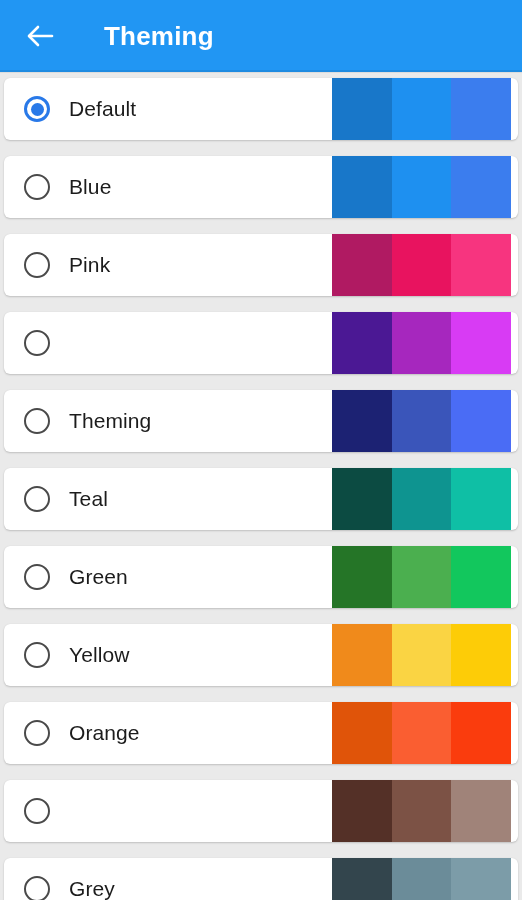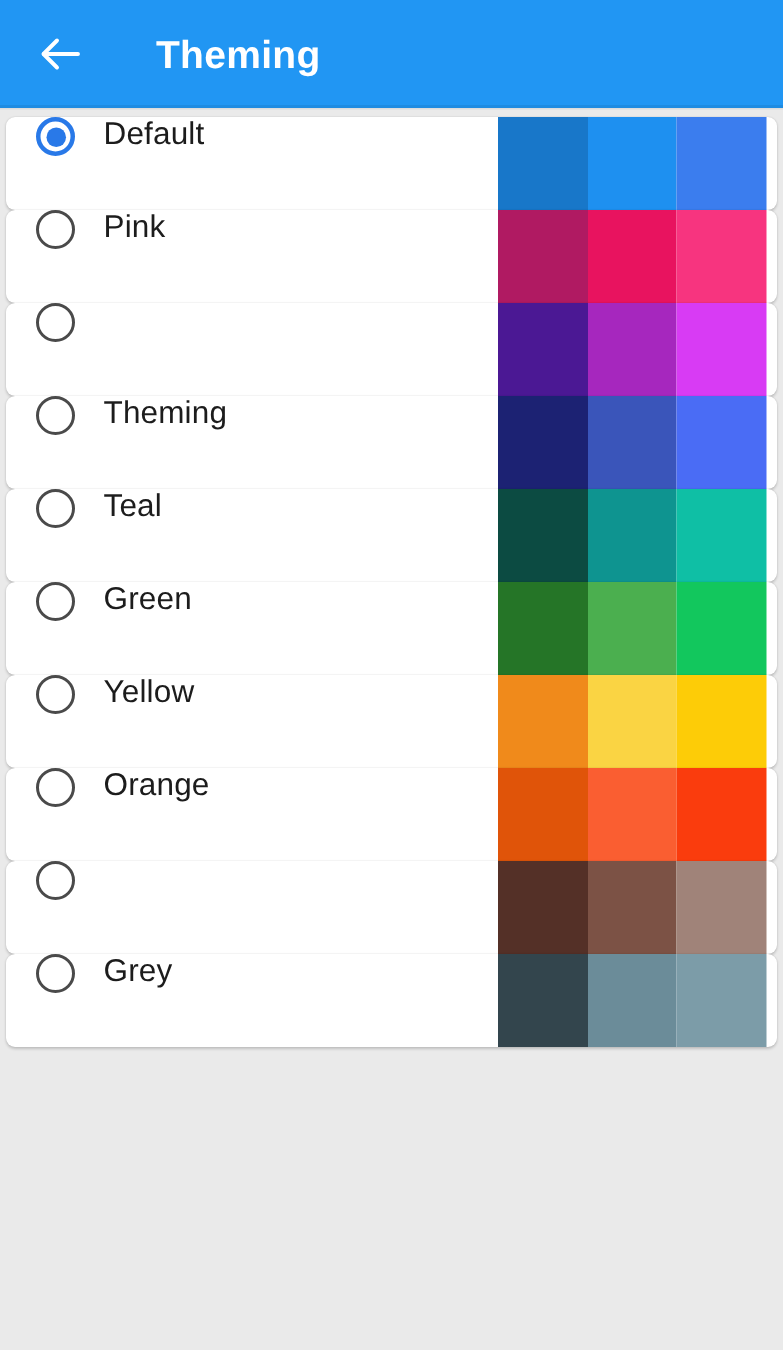--- a/index.html
+++ b/index.html
@@ -70,23 +70,23 @@
     left: 0;
     right: 0;
     bottom: 0;
     padding: 6px 4px 0 4px;
     overflow: hidden;
   }
 
   .theme-row {
     position: relative;
     display: flex;
-    align-items: flex-start;
+    align-items: center;
     height: 62px;
-    margin-bottom: 0;
+    margin-bottom: 16px;
     background: #ffffff;
     border-radius: 6px;
     box-shadow: 0 1px 2px rgba(0,0,0,0.18), 0 0 1px rgba(0,0,0,0.10);
     overflow: hidden;
     cursor: pointer;
   }
 
   .radio {
     flex: 0 0 auto;
     width: 26px;
@@ -158,20 +158,29 @@
         <div class="radio checked"></div>
         <div class="theme-label">Default</div>
         <div class="swatch">
           <span style="background: rgb(24, 119, 201);"></span>
           <span style="background: rgb(30, 144, 240);"></span>
           <span style="background: rgb(59, 125, 238);"></span>
         </div>
       </div>
       <div class="theme-row">
         <div class="radio"></div>
+        <div class="theme-label">Blue</div>
+        <div class="swatch">
+          <span style="background: rgb(24, 119, 201);"></span>
+          <span style="background: rgb(30, 144, 240);"></span>
+          <span style="background: rgb(59, 125, 238);"></span>
+        </div>
+      </div>
+      <div class="theme-row">
+        <div class="radio"></div>
         <div class="theme-label">Pink</div>
         <div class="swatch">
           <span style="background: rgb(176, 26, 98);"></span>
           <span style="background: rgb(232, 19, 95);"></span>
           <span style="background: rgb(247, 52, 127);"></span>
         </div>
       </div>
       <div class="theme-row">
         <div class="radio"></div>
         <div class="swatch">

